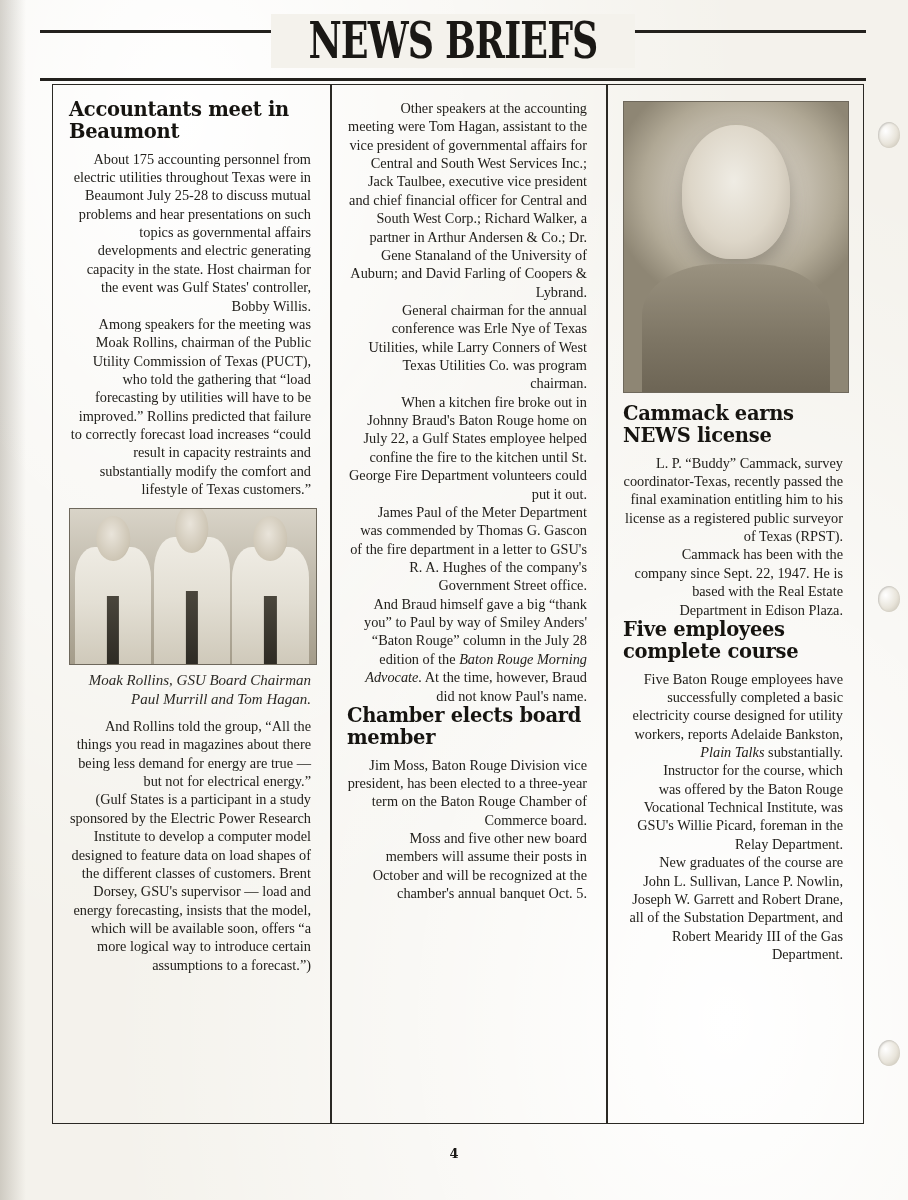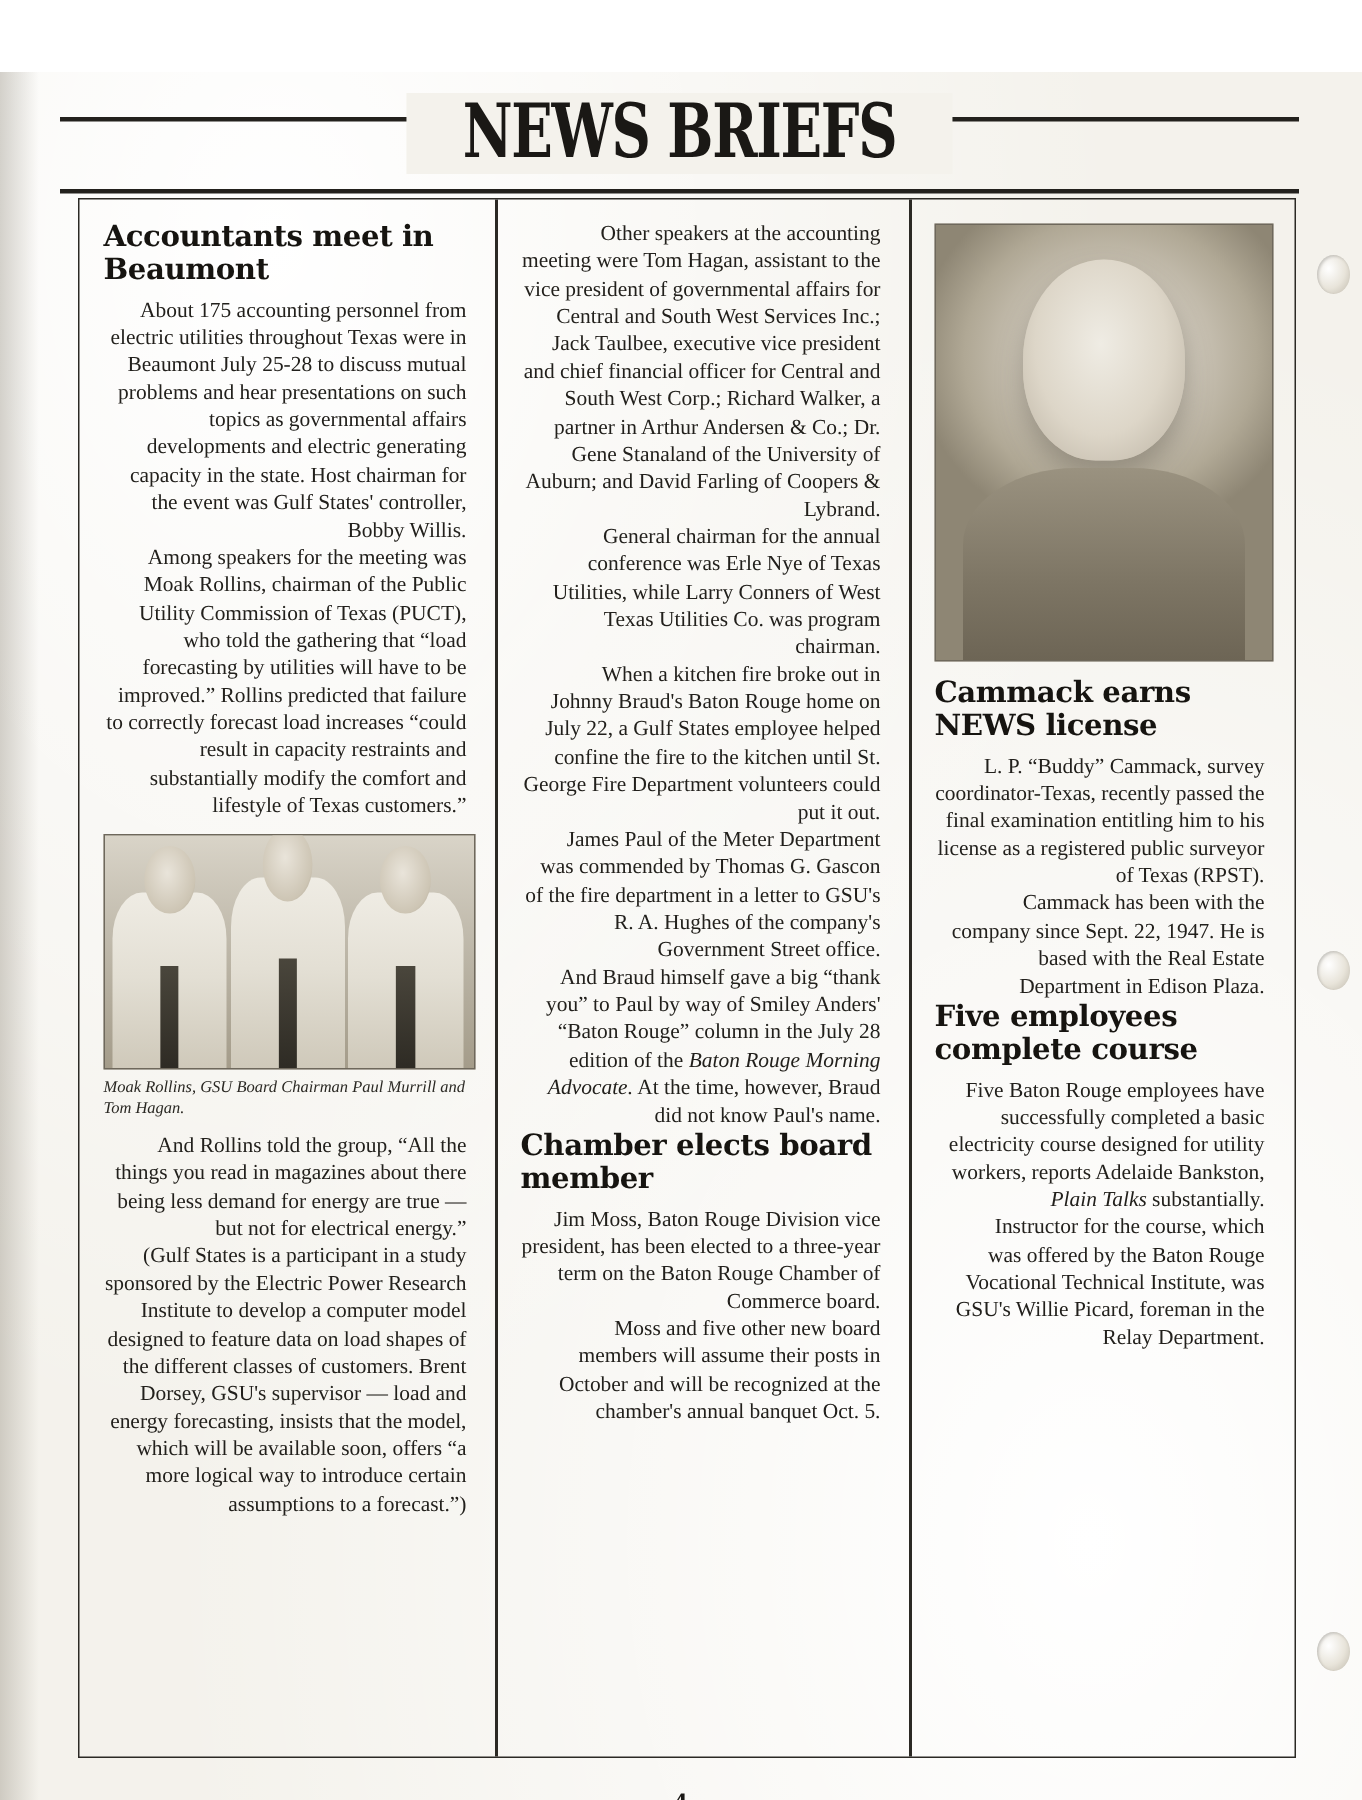--- a/index.html
+++ b/index.html
@@ -15,21 +15,20 @@
     color: #1a1a17;
     overflow: hidden;
   }
   .page {
     position: absolute;
     inset: 0;
     background: #f4f2ec;
     background-image:
       radial-gradient(ellipse at 20% 10%, #ffffff 0%, rgba(255,255,255,0) 55%),
       radial-gradient(ellipse at 80% 85%, #ffffff 0%, rgba(255,255,255,0) 60%);
-    margin-top: 48px;
   }
   
   .punch {
     position: absolute;
     right: 8px;
     width: 22px;
     height: 26px;
     border-radius: 50%;
     background: radial-gradient(ellipse at 35% 35%, #ffffff 0%, #e8e4da 55%, #bfb9ab 100%);
     box-shadow: inset 1px 1px 2px rgba(0,0,0,0.18);
@@ -139,26 +138,27 @@
     background: #cfcabd;
     border: 1px solid #6e685c;
     overflow: hidden;
   }
   .photo-men {
     margin: 10px 0 6px 0;
     height: 155px;
     width: 246px;
   }
   .caption {
-    font-size: 11px;
+    font-size: 15px;
     font-style: italic;
     line-height: 1.25;
     margin: 0 0 8px 0;
     color: #2b2924;
     text-indent: 0;
+    text-align: right;
   }
   .photo-portrait {
     margin: 2px 0 10px 0;
     height: 290px;
     width: 224px;
   }
 
   
   .portrait-art {
     position: absolute;
@@ -301,17 +301,18 @@
         <div class="portrait-art"></div>
       </div>
 
       <h2 class="head">Cammack earns NEWS license</h2>
       <p class="body">L. P. “Buddy” Cammack, survey coordinator-Texas, recently passed the final examination entitling him to his license as a registered public surveyor of Texas (RPST).</p>
       <p class="body">Cammack has been with the company since Sept. 22, 1947. He is based with the Real Estate Department in Edison Plaza.</p>
 
       <h2 class="head spacer-head">Five employees complete course</h2>
       <p class="body"><span>Five Baton Rouge employees have successfully completed a basic electricity course designed for utility workers, reports Adelaide Bankston, </span><span class="it">Plain Talks</span><span> substantially.</span></p>
       <p class="body">Instructor for the course, which was offered by the Baton Rouge Vocational Technical Institute, was GSU's Willie Picard, foreman in the Relay Department.</p>
+      <p class="body">New graduates of the course are John L. Sullivan, Lance P. Nowlin, Joseph W. Garrett and Robert Drane, all of the Substation Department, and Robert Mearidy III of the Gas Department.</p>
     </div>
   </div>
 
   <div class="pagenum">4</div>
 </div>
 
 </body></html>

